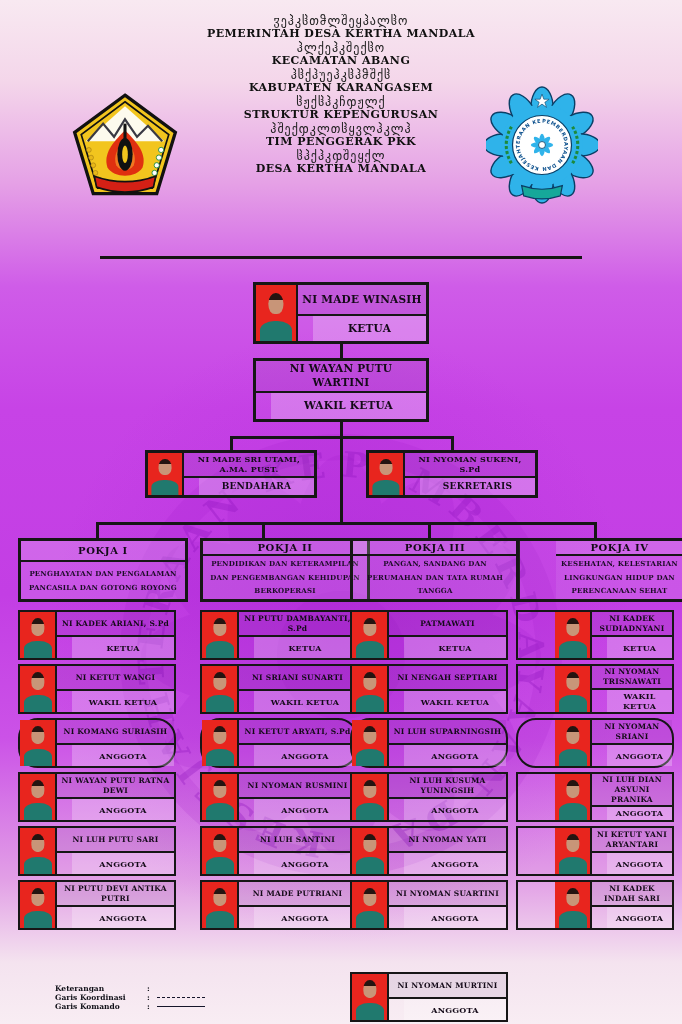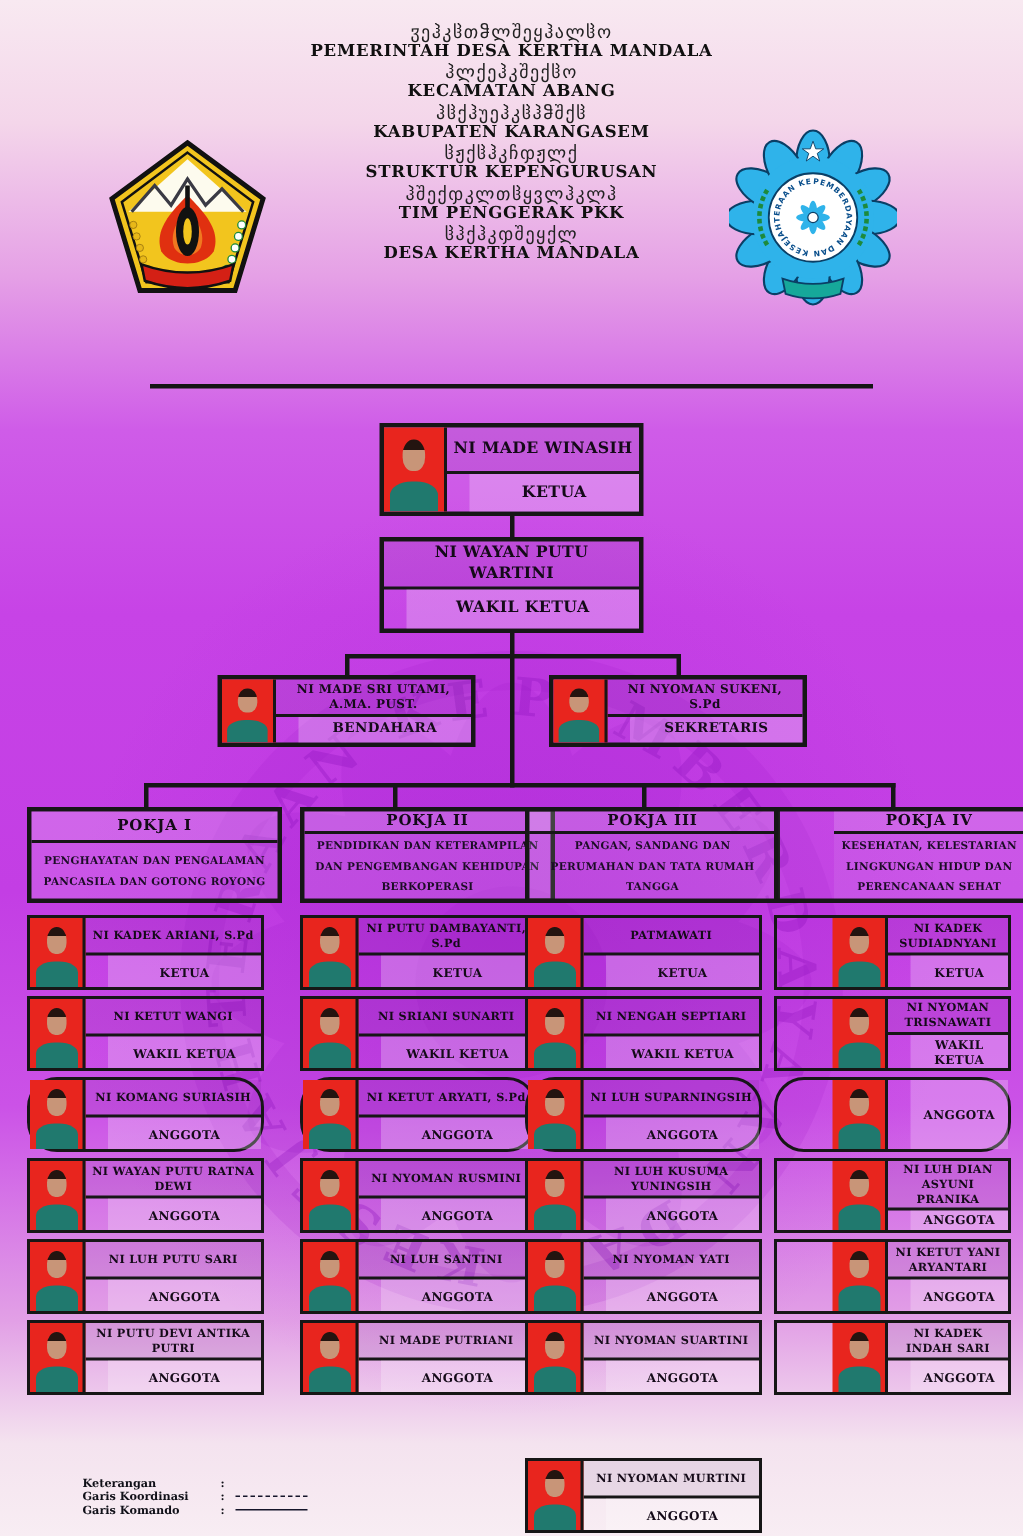--- a/index.html
+++ b/index.html
@@ -392,20 +392,21 @@
   <div class="member c3 r1" data-interactable="false">
       <div class="photo" data-interactable="false"></div>
       <div class="info">
         <div class="nm" data-interactable="false">NI NYOMAN TRISNAWATI</div>
         <div class="rl" data-interactable="false">WAKIL KETUA</div>
       </div>
     </div>
   <div class="member c3 r2" data-interactable="false">
       <div class="photo" data-interactable="false"></div>
       <div class="info">
+        <div class="nm" data-interactable="false">NI NYOMAN SRIANI</div>
         <div class="rl" data-interactable="false">ANGGOTA</div>
       </div>
     </div>
   <div class="member c3 r3" data-interactable="false">
       <div class="photo" data-interactable="false"></div>
       <div class="info">
         <div class="nm" data-interactable="false">NI LUH DIAN ASYUNI PRANIKA</div>
         <div class="rl" data-interactable="false">ANGGOTA</div>
       </div>
     </div>

